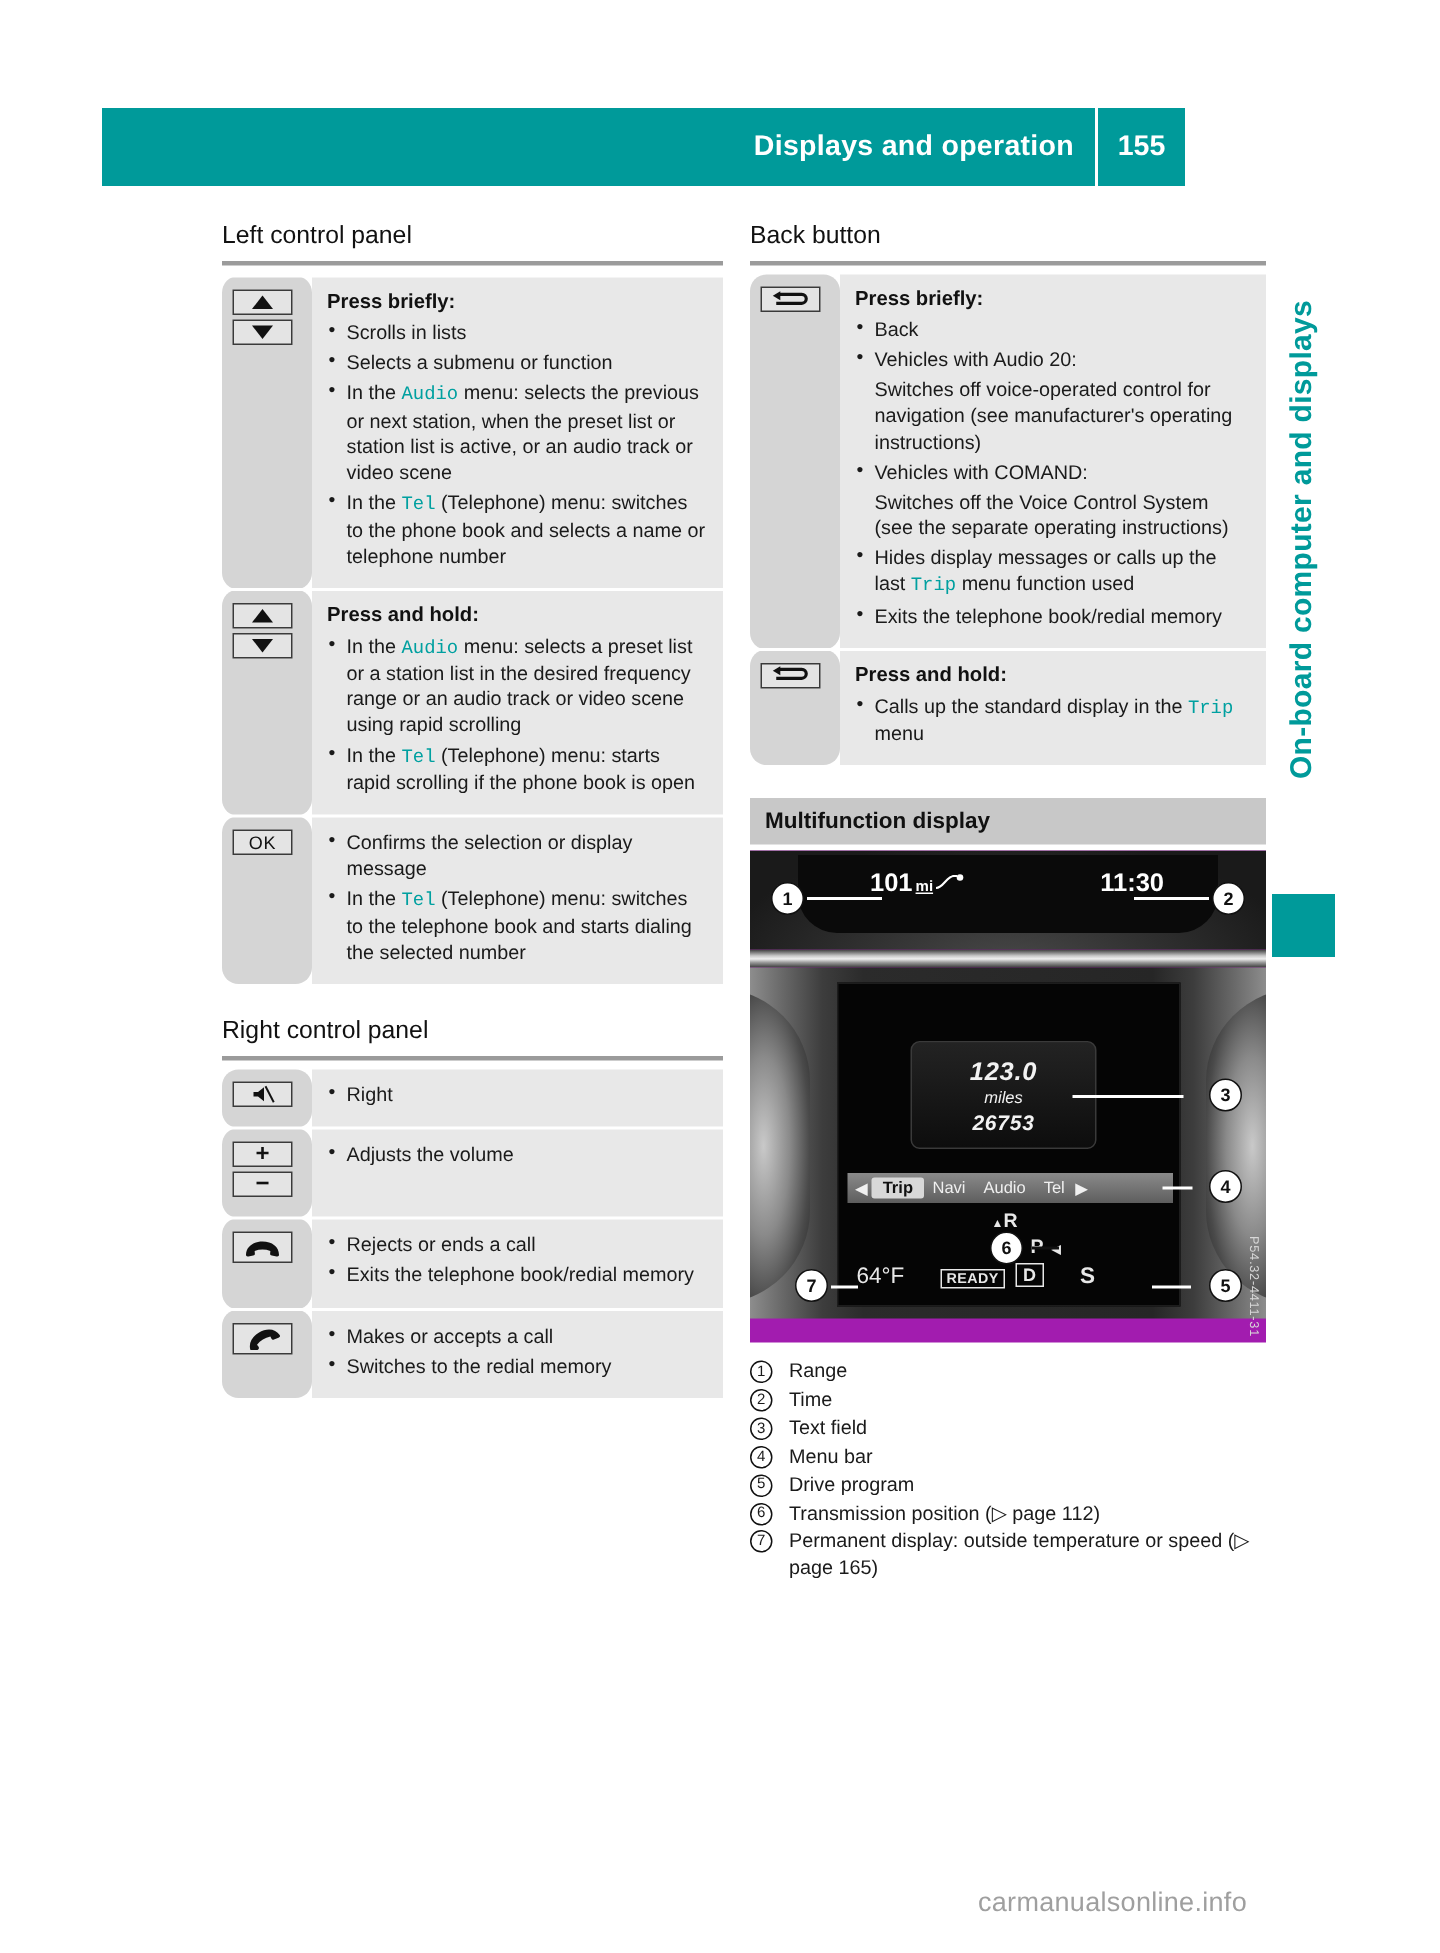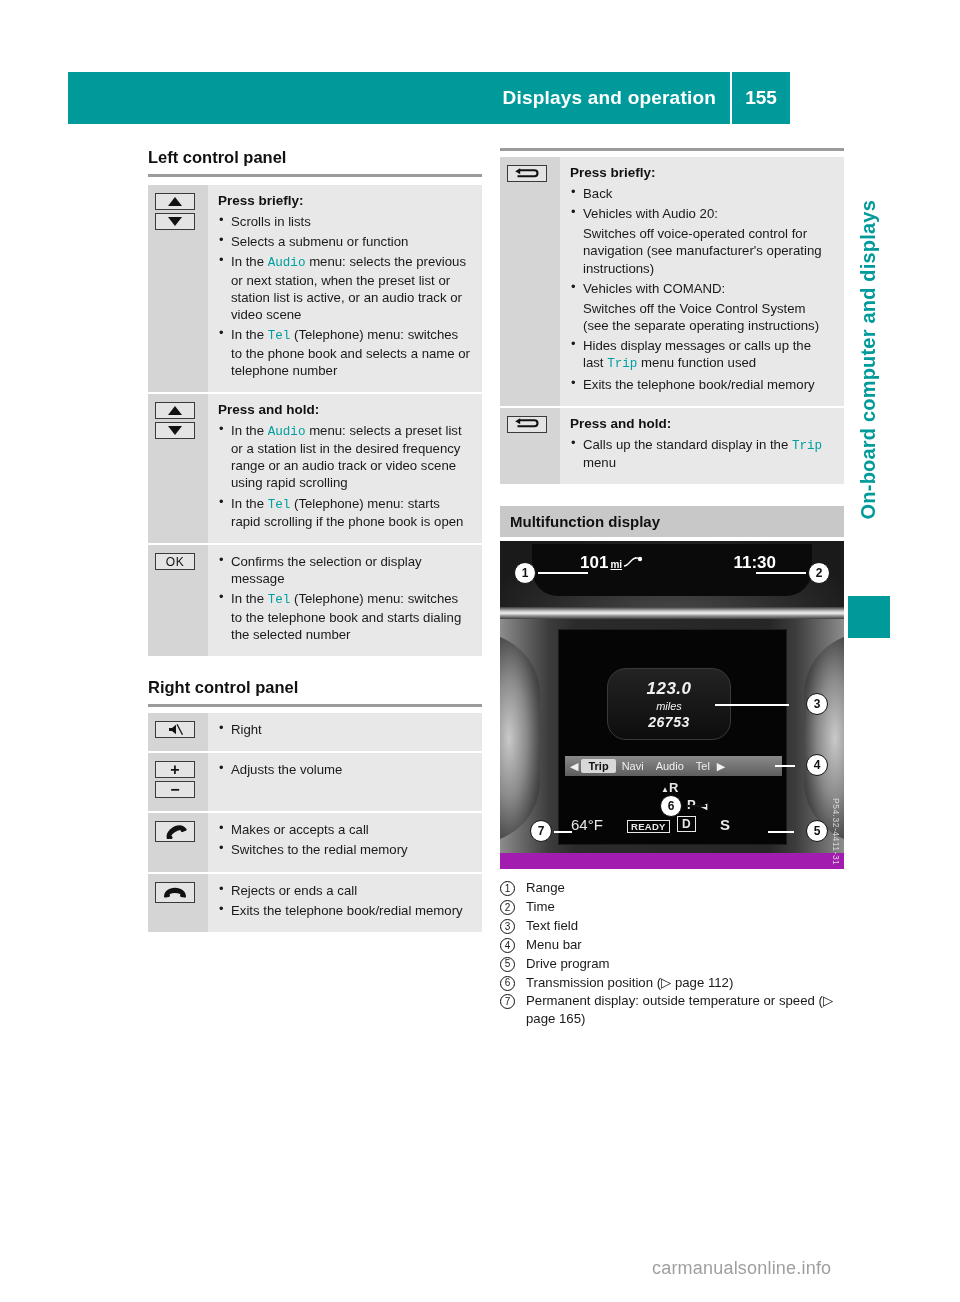--- a/index.html
+++ b/index.html
@@ -45,30 +45,30 @@
   .side-tab-block {
     position: absolute; left: 848px; top: 596px;
     width: 42px; height: 42px; background: #009a9a;
   }
 
   
   .col-left  { position:absolute; left:148px; top:148px; width:334px; }
   .col-right { position:absolute; left:500px; top:148px; width:344px; }
 
   h2.sec-title {
-    margin: 0 0 7px 0; font-size: 16.5px; font-weight: bold; color:#111;
+    margin: 0 0 7px 0; font-size: 16.5px; font-weight: normal; color:#111;
   }
   .rule { height: 3px; background: #9b9b9b; margin-bottom: 6px; }
 
   
   .tbl { width: 100%; border-collapse: collapse; }
   .tbl tr { }
   .tbl td { vertical-align: top; padding: 0; }
   .td-icon {
-    width: 60px; background:#d5d5d5; padding: 8px 0 10px 7px !important;
+    width: 60px; background:#d5d5d5; padding: 8px 0 10px 7px !important; border-radius: 11px;
   }
   .td-body {
     background:#e8e8e8; padding: 8px 12px 10px 10px !important;
   }
   .row-div td { border-top: 2px solid #ffffff; }
 
   .lead { font-weight: bold; font-size: 13.5px; margin: 0 0 5px 0; color:#111; }
 
   ul.bl { list-style: none; margin: 0; padding: 0; }
   ul.bl li {
@@ -130,21 +130,21 @@
   }
   .dial-l { left:-22px; border-radius:0 90px 90px 0; }
   .dial-r { right:-22px; border-radius:90px 0 0 90px; }
   .screen {
     position:absolute; left:58px; top:88px; width:229px; height:216px;
     background:#050505; border:1px solid #1d1d1d;
   }
   .textfield {
     position:absolute; left:48px; top:38px; width:124px; height:72px;
     background: linear-gradient(180deg,#232323,#0d0d0d);
-    border-radius:19px; border:1px solid #3a3a3a;
+    border-radius:6px; border:1px solid #3a3a3a;
     display:flex; flex-direction:column; align-items:center; justify-content:center;
     color:#f2f2f2; font-style:italic;
   }
   .tf-big { font-size:17px; font-weight:bold; letter-spacing:.5px; }
   .tf-unit { font-size:11px; margin:1px 0 2px; }
   .tf-odo { font-size:14px; font-weight:bold; letter-spacing:.5px; }
   .menubar {
     position:absolute; left:6px; top:126px; width:217px; height:20px;
     background: linear-gradient(180deg,#8a8a8a,#5e5e5e);
     display:flex; align-items:center; color:#f0f0f0; font-size:11px;
@@ -300,55 +300,56 @@
       </td>
       <td class="td-body">
         <ul class="bl">
               <li>Adjusts the volume</li>
             </ul>
       </td>
     </tr>
     <tr class="row-div">
       <td class="td-icon">
         <div class="ibox tall">
+          <svg width="26" height="14" viewBox="0 0 26 14">
+                <path d="M2 11.5c0-5.2 4.6-8.8 11-8.8s11 3.6 11 8.8c0 .9-.6 1.3-1.6 1.1l-3.2-.6c-.9-.2-1.2-.7-1.1-1.5l.15-1.5c-3.4-1.3-7.1-1.3-10.5 0L7.9 10.5c.1.8-.2 1.3-1.1 1.5l-3.2.6C2.6 12.8 2 12.4 2 11.5z" fill="#111"></path>
+              </svg>
+        </div>
+      </td>
+      <td class="td-body">
+        <ul class="bl">
+          <li>Rejects or ends a call</li>
+          <li>Exits the telephone book/redial memory</li>
+        </ul>
+      </td>
+    </tr>
+    <tr class="row-div">
+      <td class="td-icon">
+        <div class="ibox tall">
           <svg width="26" height="15" viewBox="0 0 26 15">
                 <g transform="rotate(-32 13 7.5)">
                   <path d="M2 11.5c0-5.2 4.6-8.8 11-8.8s11 3.6 11 8.8c0 .9-.6 1.3-1.6 1.1l-3.2-.6c-.9-.2-1.2-.7-1.1-1.5l.15-1.5c-3.4-1.3-7.1-1.3-10.5 0L7.9 10.5c.1.8-.2 1.3-1.1 1.5l-3.2.6C2.6 12.8 2 12.4 2 11.5z" fill="#111"></path>
                 </g>
               </svg>
         </div>
       </td>
       <td class="td-body">
         <ul class="bl">
           <li>Makes or accepts a call</li>
           <li>Switches to the redial memory</li>
         </ul>
       </td>
     </tr>
-    <tr class="row-div">
-      <td class="td-icon">
-        <div class="ibox tall">
-          <svg width="26" height="14" viewBox="0 0 26 14">
-                <path d="M2 11.5c0-5.2 4.6-8.8 11-8.8s11 3.6 11 8.8c0 .9-.6 1.3-1.6 1.1l-3.2-.6c-.9-.2-1.2-.7-1.1-1.5l.15-1.5c-3.4-1.3-7.1-1.3-10.5 0L7.9 10.5c.1.8-.2 1.3-1.1 1.5l-3.2.6C2.6 12.8 2 12.4 2 11.5z" fill="#111"></path>
-              </svg>
-        </div>
-      </td>
-      <td class="td-body">
-        <ul class="bl">
-          <li>Rejects or ends a call</li>
-          <li>Exits the telephone book/redial memory</li>
-        </ul>
-      </td>
-    </tr>
   </tbody>
     </table>
 </div>
 
 <div class="col-right">
 
+  <h2 class="sec-title">Back button</h2>
   <div class="rule"></div>
 
   <table class="tbl">
     <tbody>
         <tr>
       <td class="td-icon">
         <div class="ibox">
           <svg width="26" height="12" viewBox="0 0 26 12">
             <path d="M6 2.2h14.5a3 3 0 0 1 0 6H3.5" stroke="#111" stroke-width="2.1" fill="none"></path>
             <path d="M6.2 0.2 1.2 3.2l5 3z" fill="#111"></path>

